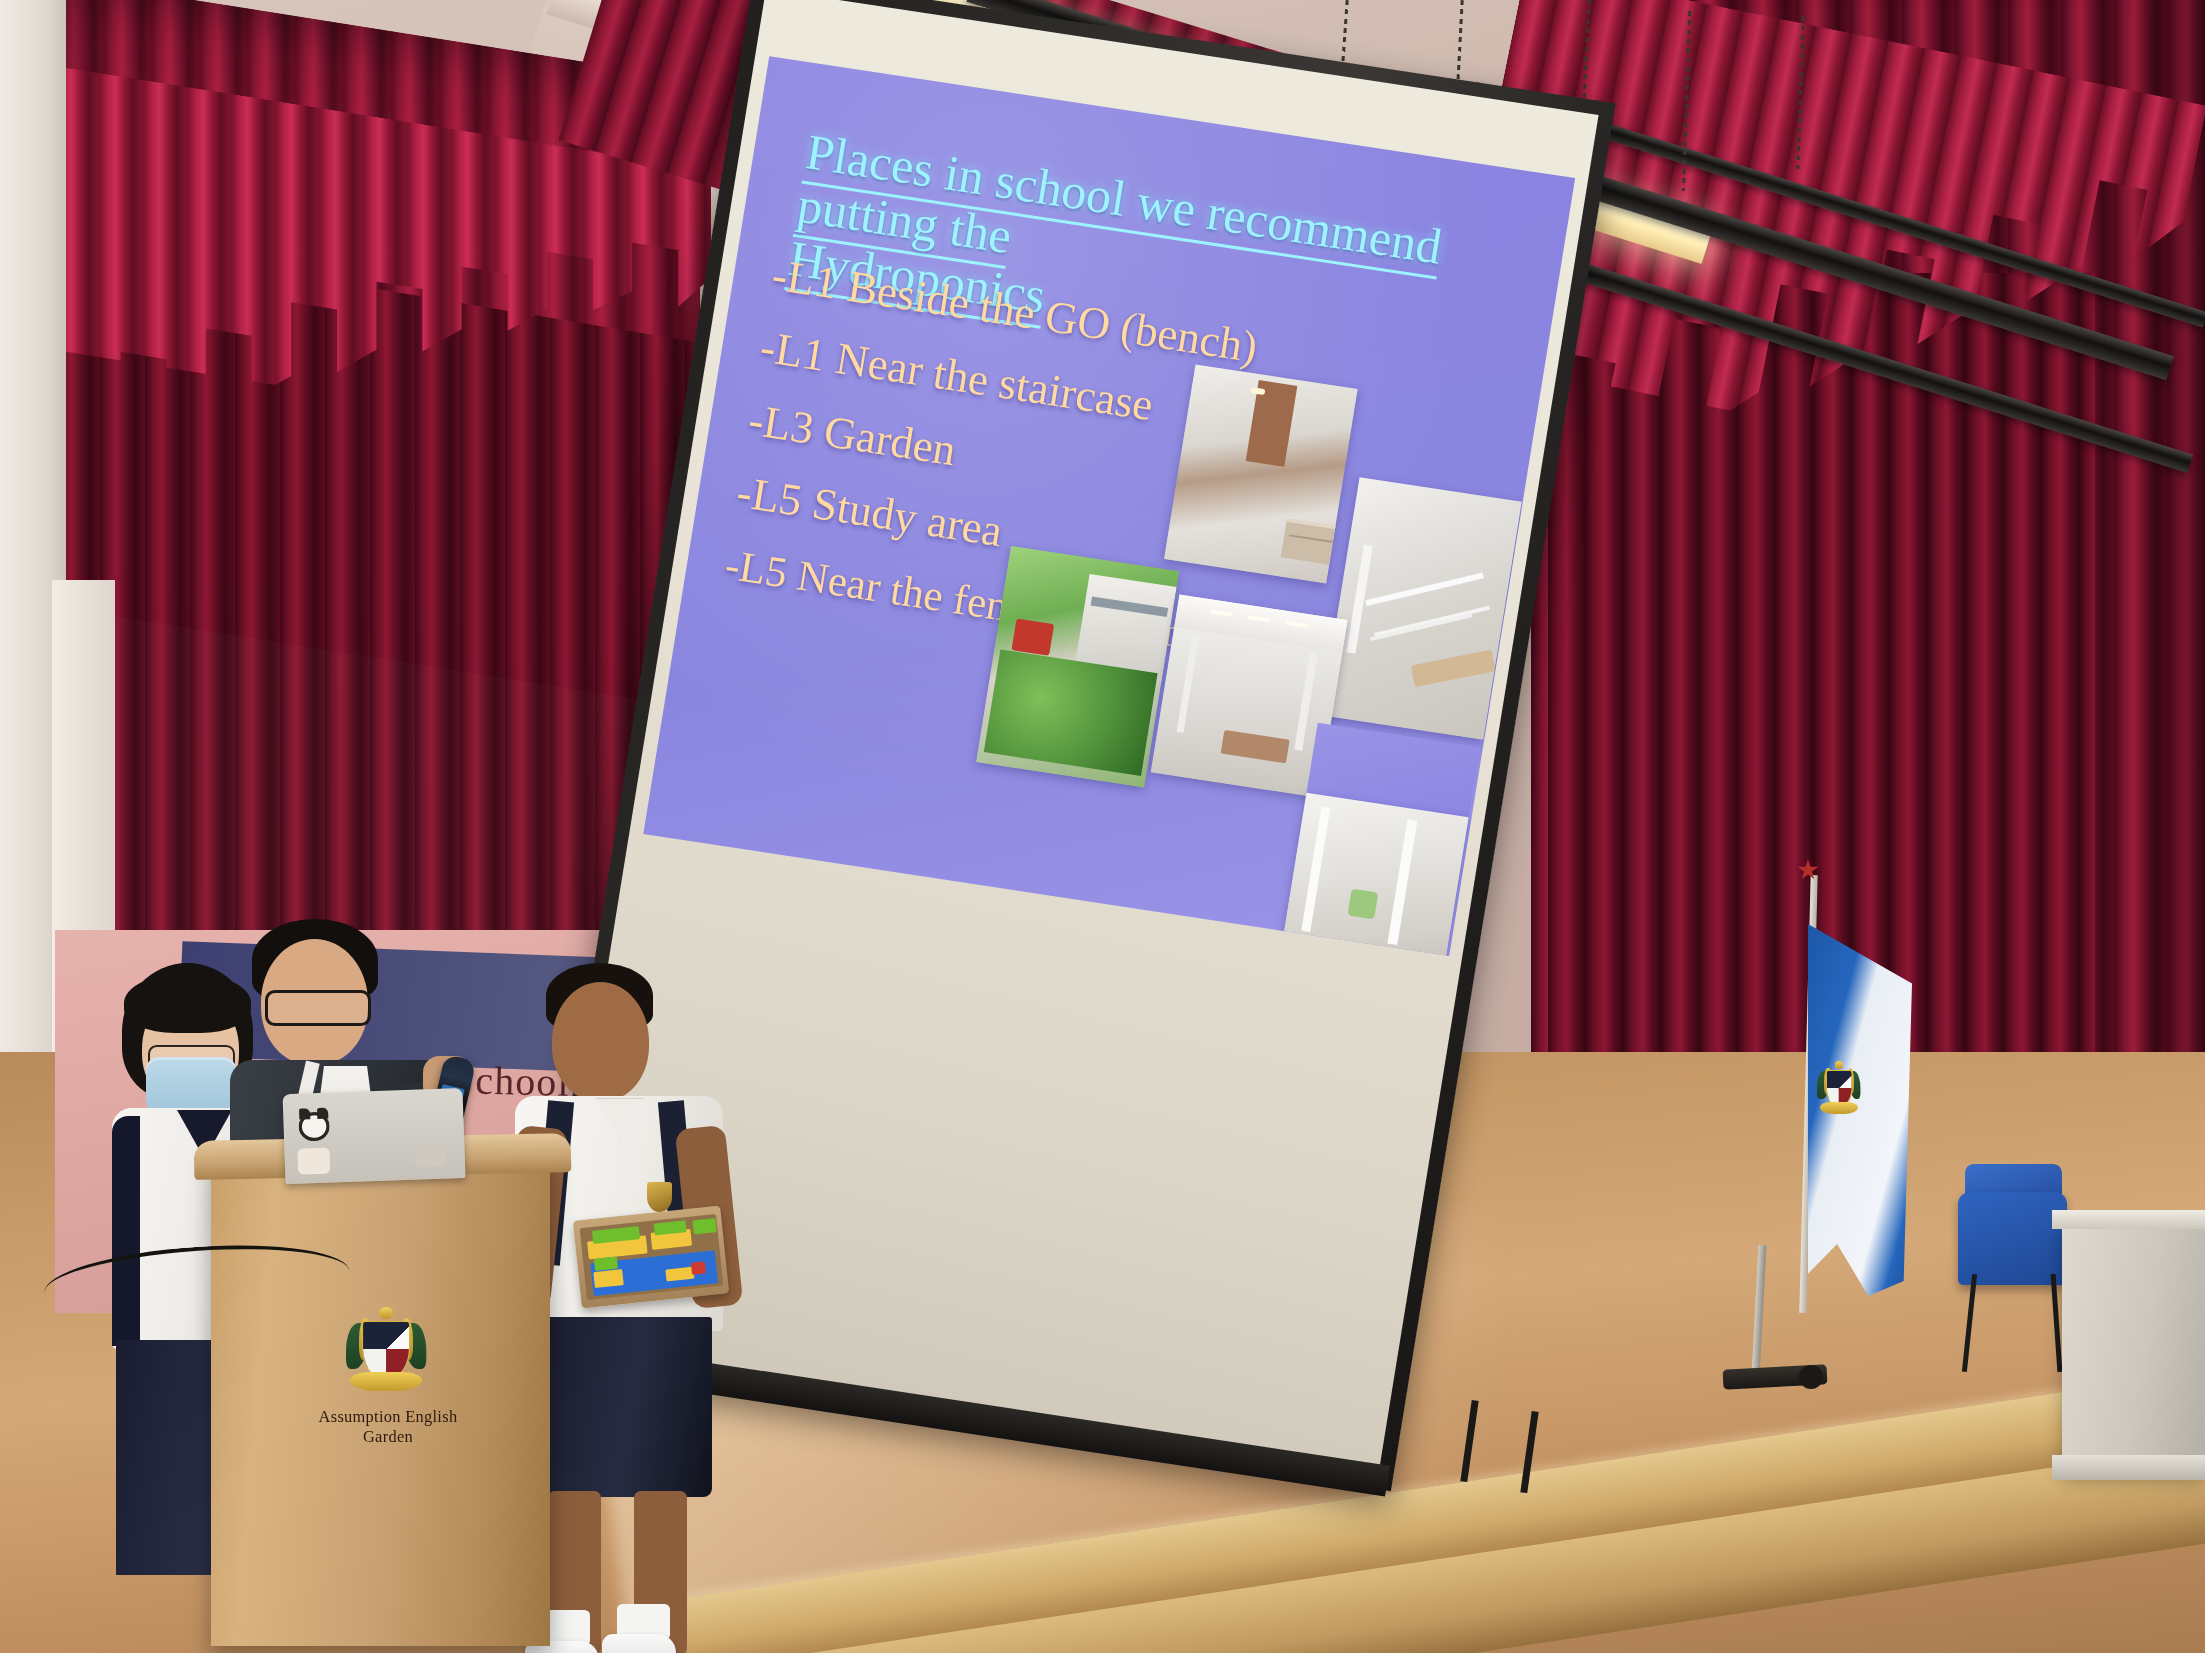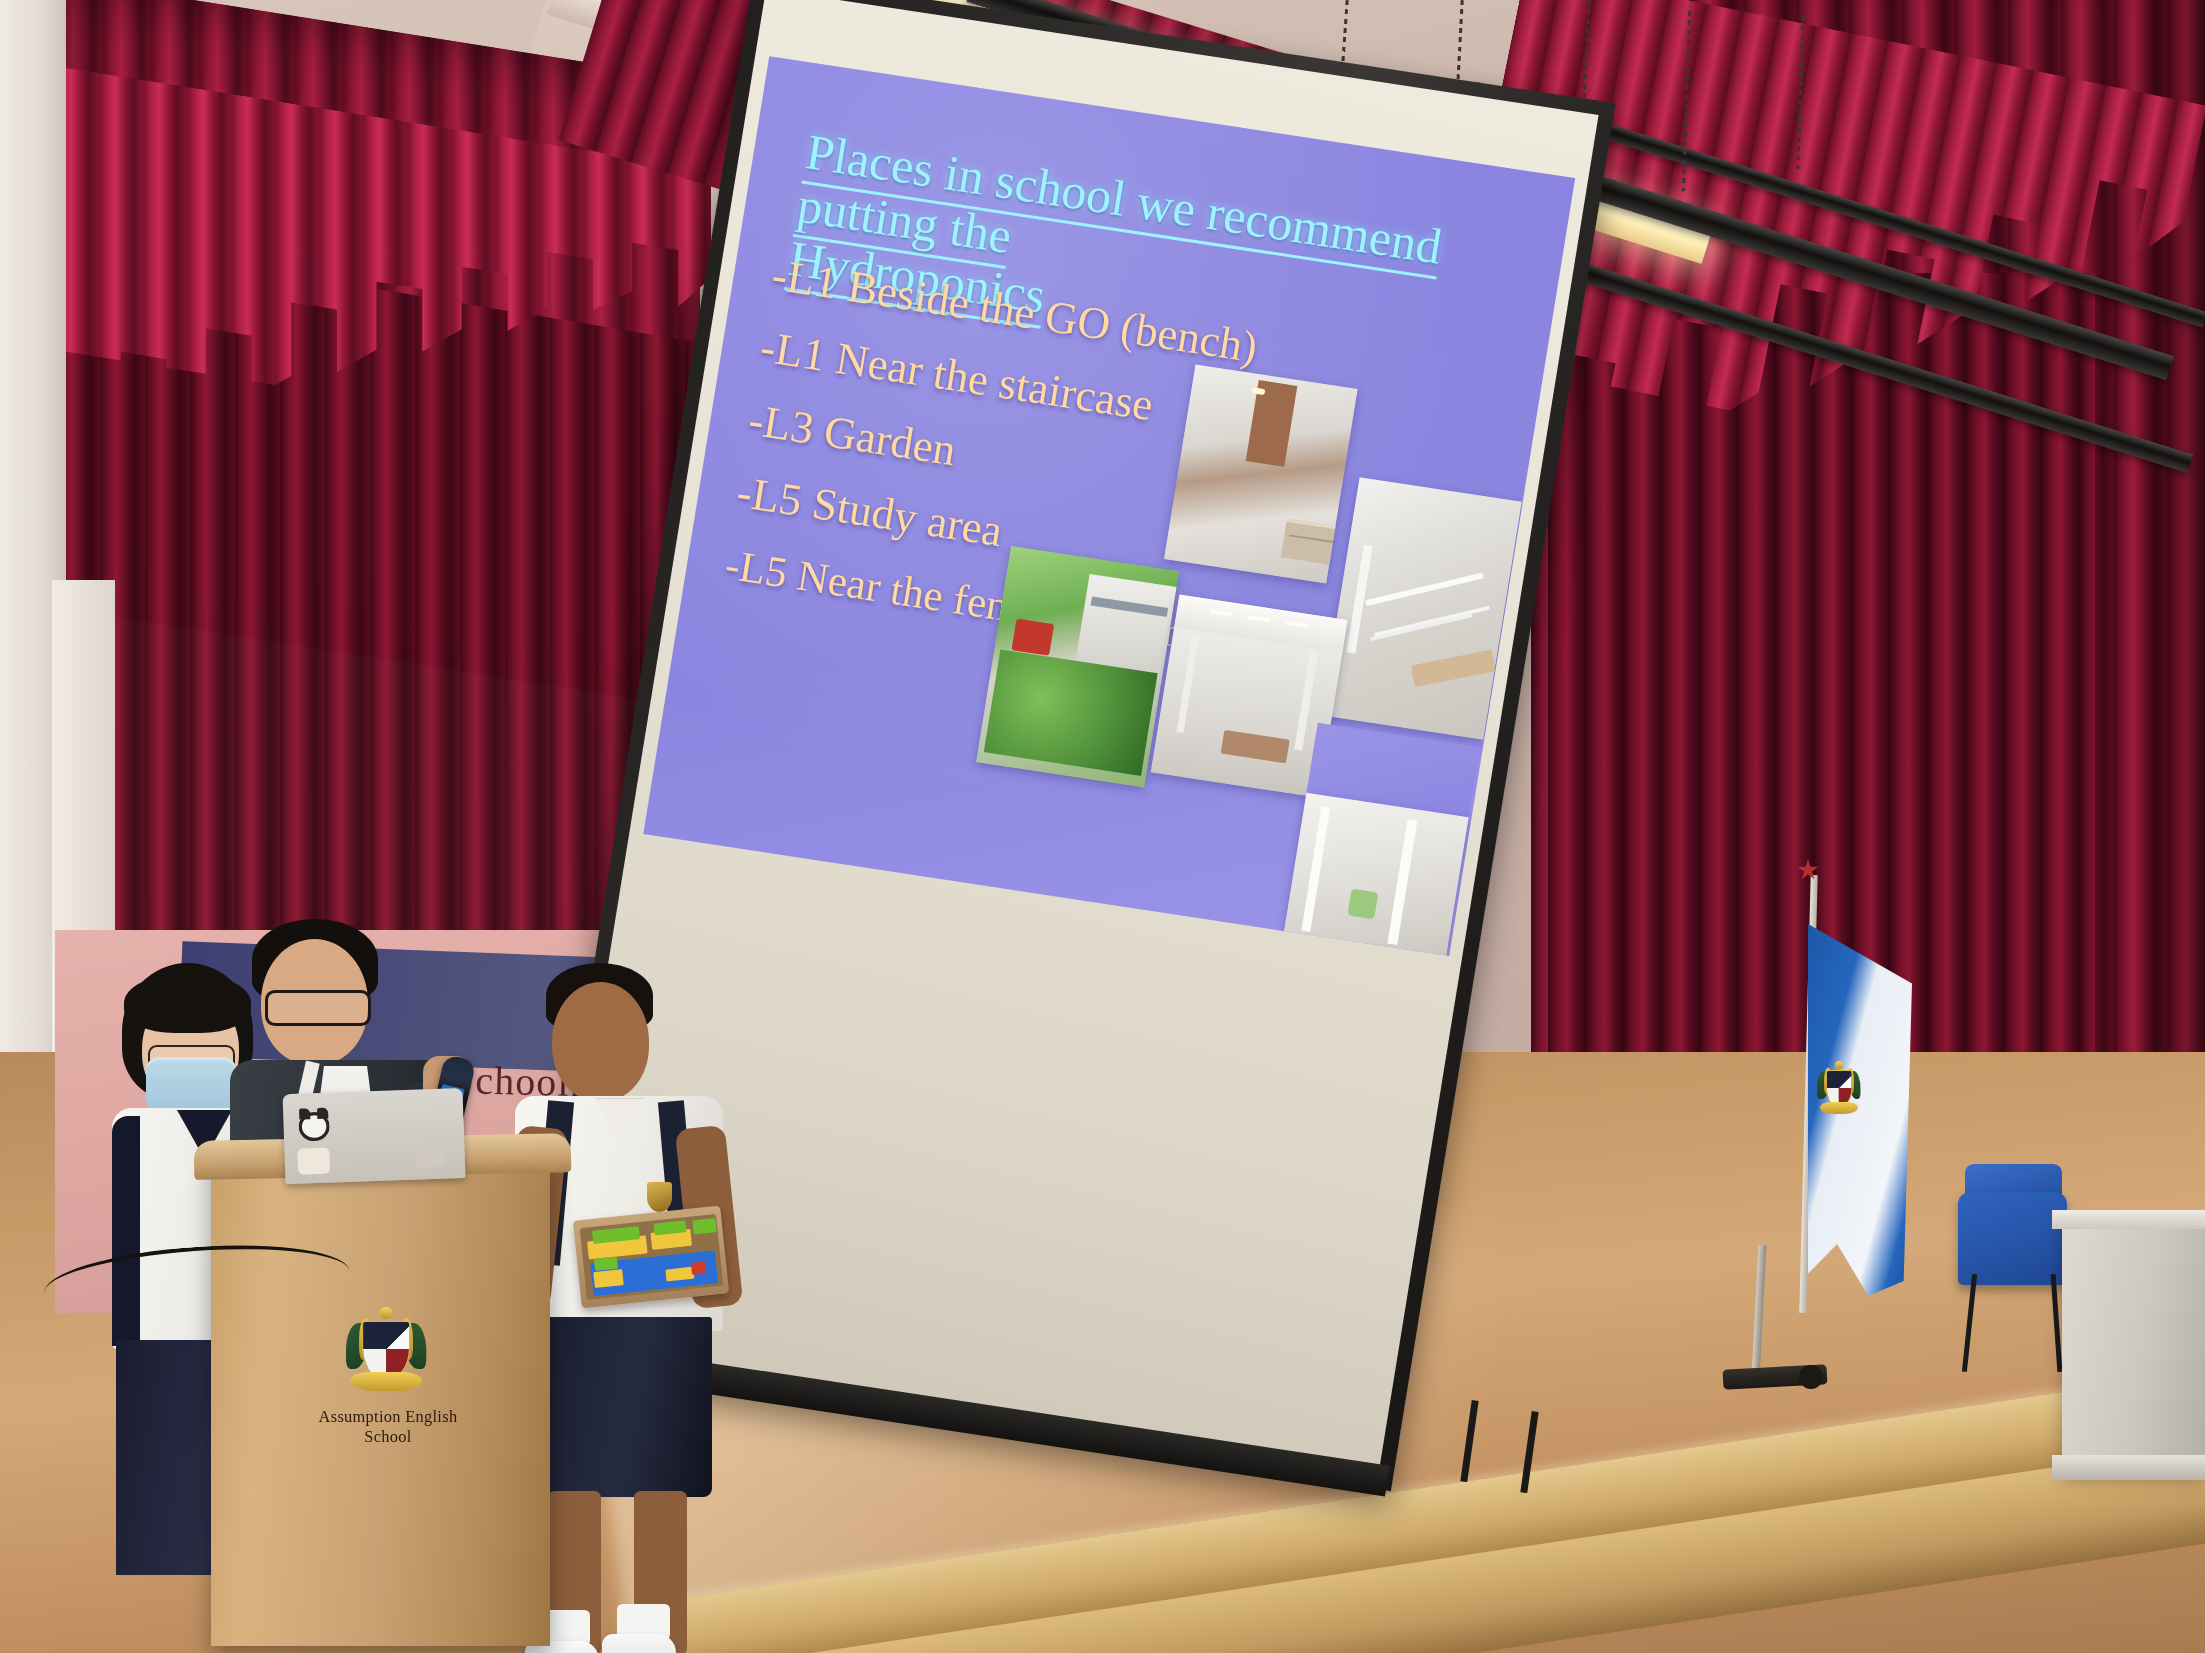--- a/index.html
+++ b/index.html
@@ -778,21 +778,21 @@
       <div class="wreathL"></div>
       <div class="wreathR"></div>
     <div class="figL"></div>
       <div class="figR"></div>
     <div class="shield">
         <div class="q3"></div>
         <div class="q4"></div>
       </div>
     <div class="scroll"></div>
   </div>
-  <div class="podium-label">Assumption English School</div>
+  <div class="podium-label">Assumption English Garden</div>
 
   <div class="laptop">
     <div class="stk1"></div>
     <div class="stk2"></div>
     <div class="stk3"></div>
   </div>
 
   <div class="cable"></div>
 
 </div>

